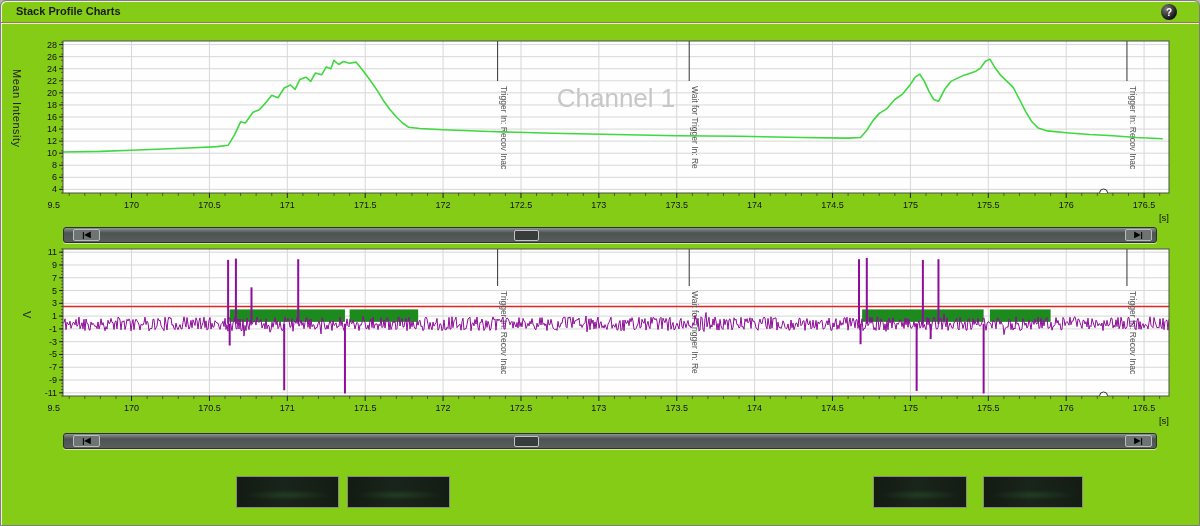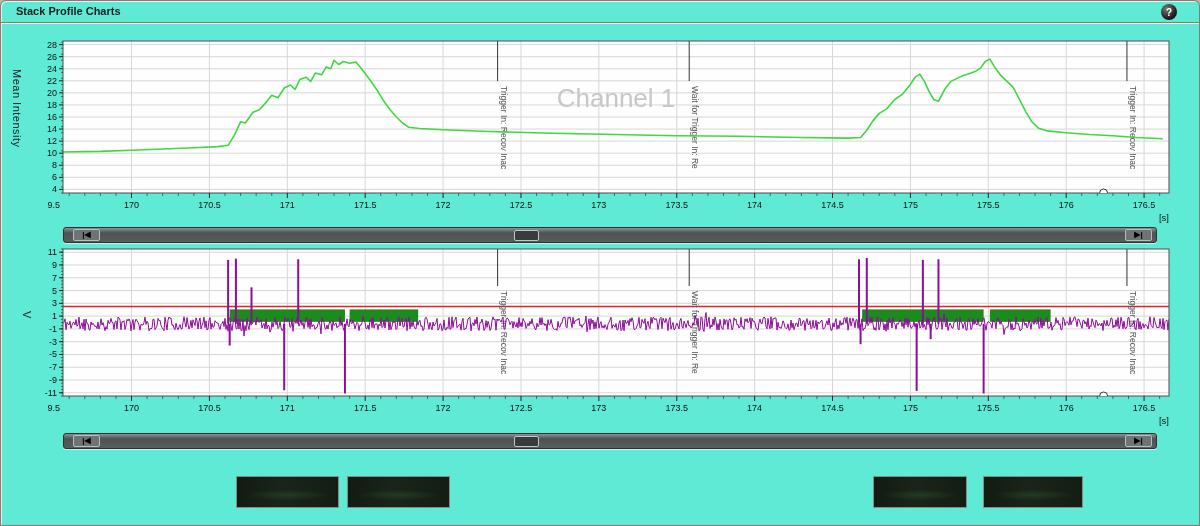--- a/index.html
+++ b/index.html
@@ -1,16 +1,16 @@
 <!DOCTYPE html>
 <html><head>
 <meta charset="utf-8">
 <style>
   html,body{margin:0;padding:0;background:#b9b6ac;font-family:"Liberation Sans",sans-serif;}
-  .window{position:relative;width:1198px;height:524px;background:#5eead4;border:1px solid #7e7d76;
+  .window{position:relative;width:1198px;height:524px;background:#84cc16;border:1px solid #7e7d76;
           border-radius:6px 6px 0 0;overflow:hidden;box-shadow:inset 1px 1px 0 #efeee8;}
   .titlebar{position:absolute;left:0;top:0;width:100%;height:21px;
             border-bottom:1px solid #a3705a;box-shadow:0 1px 0 rgba(255,255,255,.75);}
   .titlebar .title{position:absolute;left:15px;top:4px;font-size:11px;font-weight:bold;color:#1c1c1c;}
   .help-btn{position:absolute;right:22px;top:3px;width:16px;height:16px;border-radius:50%;
             background:radial-gradient(circle at 35% 30%,#7a7a7a,#141414 70%);
             color:#fff;font-size:10px;font-weight:bold;display:flex;align-items:center;justify-content:center;
             cursor:pointer;}
   .chart{position:absolute;overflow:visible;}
   .vlabel{position:absolute;writing-mode:vertical-rl;font-size:11px;color:#222;letter-spacing:.5px;}

